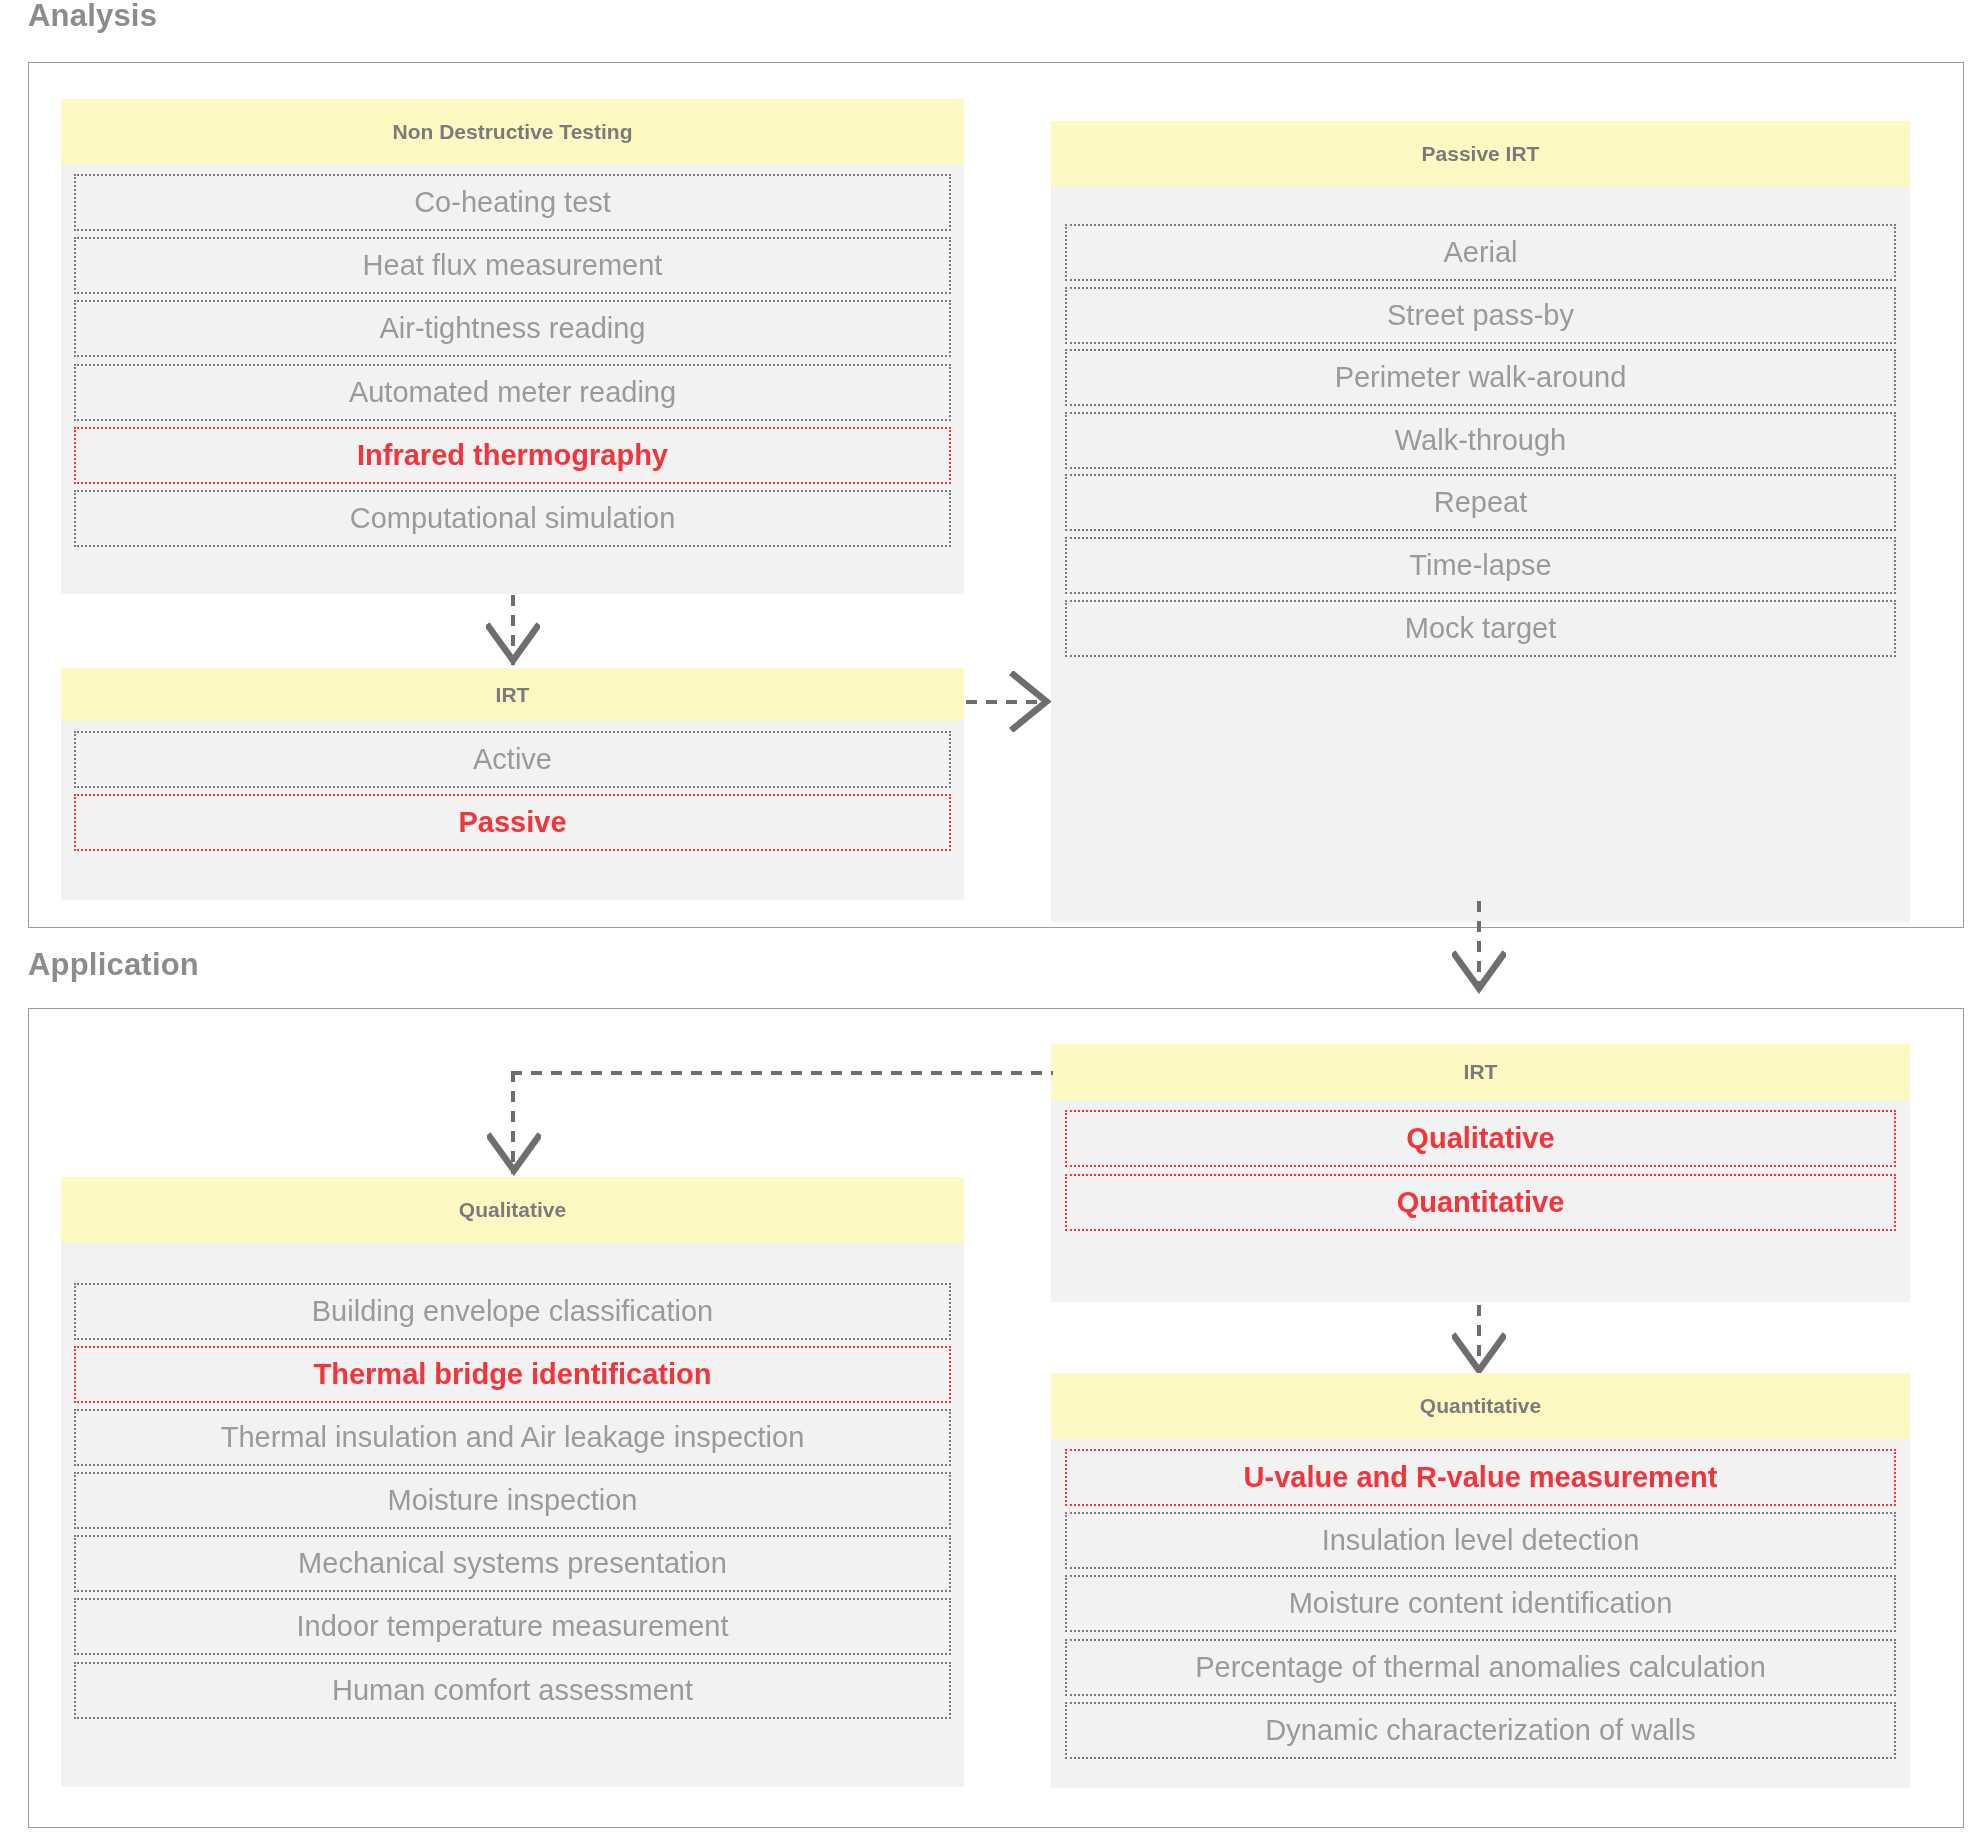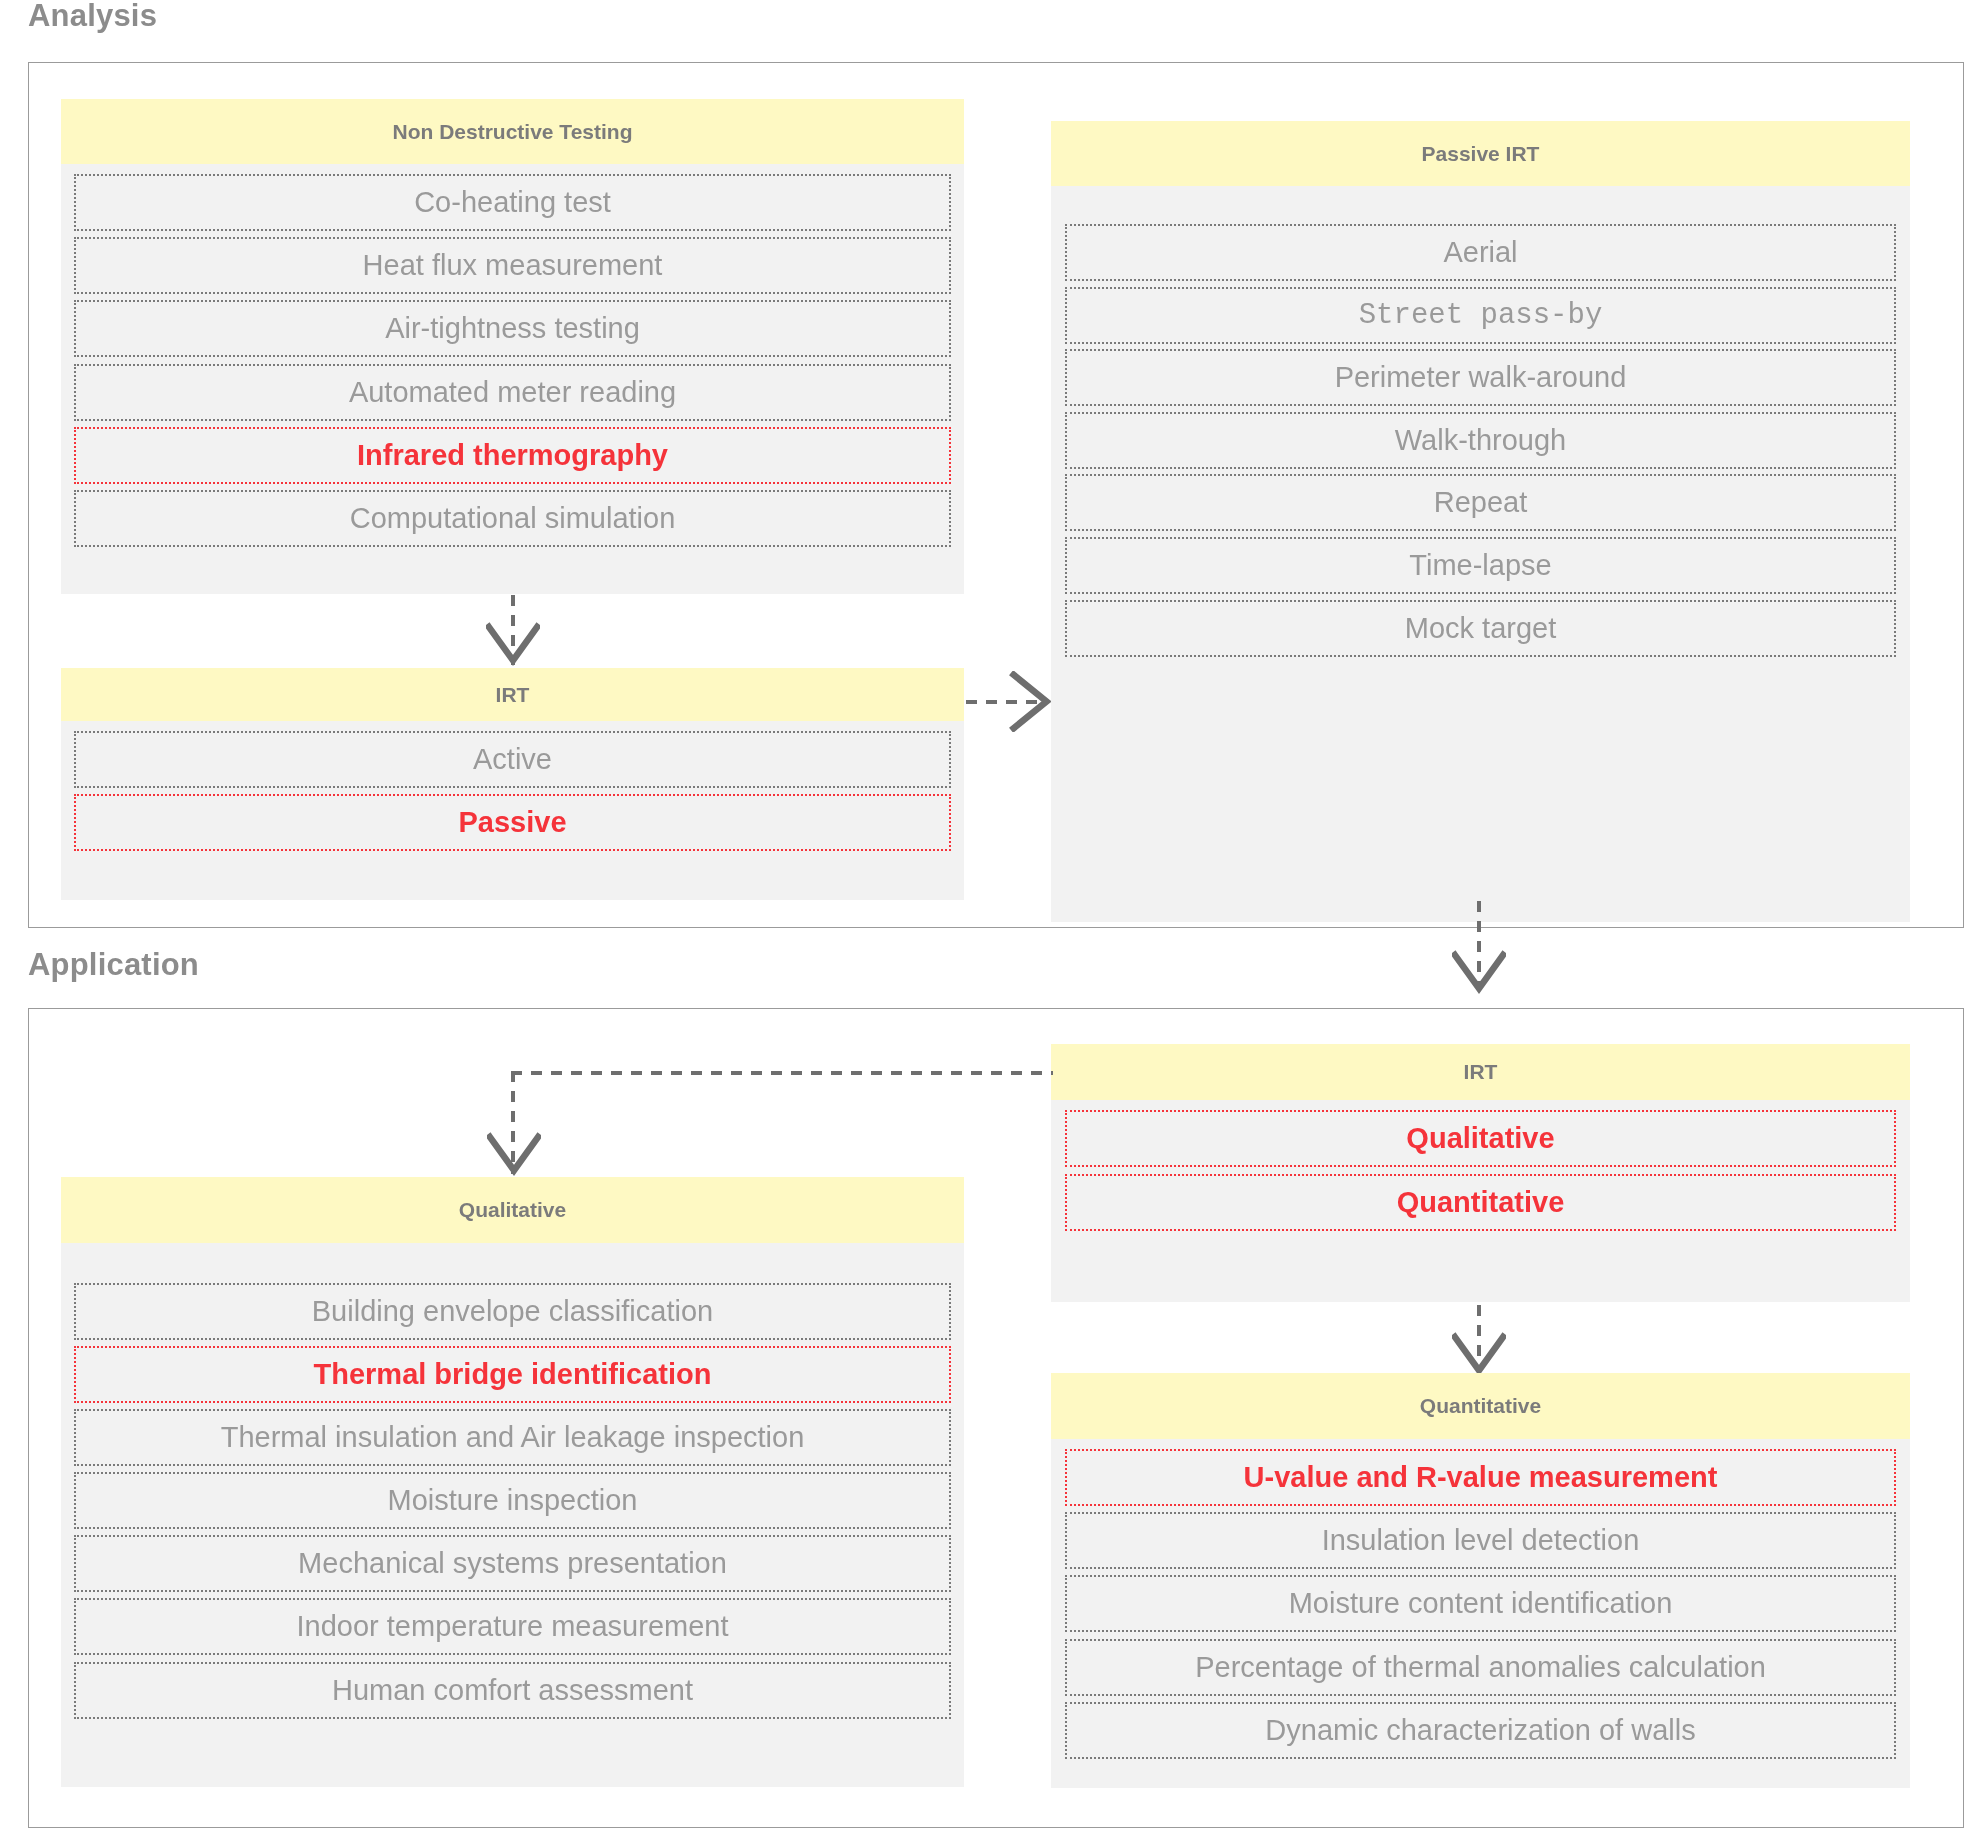--- a/index.html
+++ b/index.html
@@ -94,21 +94,21 @@
 
 <div class="section-label" style="left:28px;top:-1.9px;">Analysis</div>
 
 <div class="panel" style="left:28px;top:62px;width:1936px;height:866px;"></div>
 
 <div class="card" style="left:61px;top:99px;width:903px;height:495px;">
   <div class="card-header" style="height:65px;">Non Destructive Testing</div>
   <div class="card-body" style="height:430px;padding:10.3px 13px 13px 13px;gap:6.1px;">
     <div class="item" style="height:57px;">Co-heating test</div>
     <div class="item" style="height:57px;">Heat flux measurement</div>
-    <div class="item" style="height:57px;">Air-tightness testing</div>
+    <div class="item" style="height:57px;">Air-tightness reading</div>
     <div class="item" style="height:57px;">Automated meter reading</div>
     <div class="item hi" style="height:57px;">Infrared thermography</div>
     <div class="item" style="height:57px;">Computational simulation</div>
   </div>
 </div>
 
 <div class="vline" style="left:511px;top:595px;height:70px;"></div>
 <div class="arrow-down" style="left:486px;top:622px;">
   <svg width="54" height="47" viewBox="0 0 116 100">
     <path d="M6 10 L58 82 L110 10" fill="none" stroke="#6e6e6e" stroke-width="14" stroke-linecap="square"></path>
@@ -127,21 +127,21 @@
 <div class="arrow-right" style="left:1008px;top:671px;">
   <svg width="47" height="61" viewBox="0 0 100 130">
     <path d="M12 8 L82 65 L12 122" fill="none" stroke="#6e6e6e" stroke-width="14" stroke-linecap="square"></path>
   </svg>
 </div>
 
 <div class="card" style="left:1051px;top:99px;width:859px;height:801px;margin-top:22px;">
   <div class="card-header" style="height:65px;">Passive IRT</div>
   <div class="card-body" style="height:736px;padding:38px 14px 14px 14px;gap:5.6px;">
     <div class="item" style="height:57px;">Aerial</div>
-    <div class="item" style="height:57px;font-family:Liberation Mono, monospace;">Street pass-by</div>
+    <div class="item" style="height:57px;">Street pass-by</div>
     <div class="item" style="height:57px;">Perimeter walk-around</div>
     <div class="item" style="height:57px;text-align:center;">Walk-through</div>
     <div class="item" style="height:57px;">Repeat</div>
     <div class="item" style="height:57px;">Time-lapse</div>
     <div class="item" style="height:57px;">Mock target</div>
   </div>
 </div>
 
 <div class="vline" style="left:1477px;top:901px;height:87px;"></div>
 <div class="arrow-down" style="left:1452px;top:950px;">

